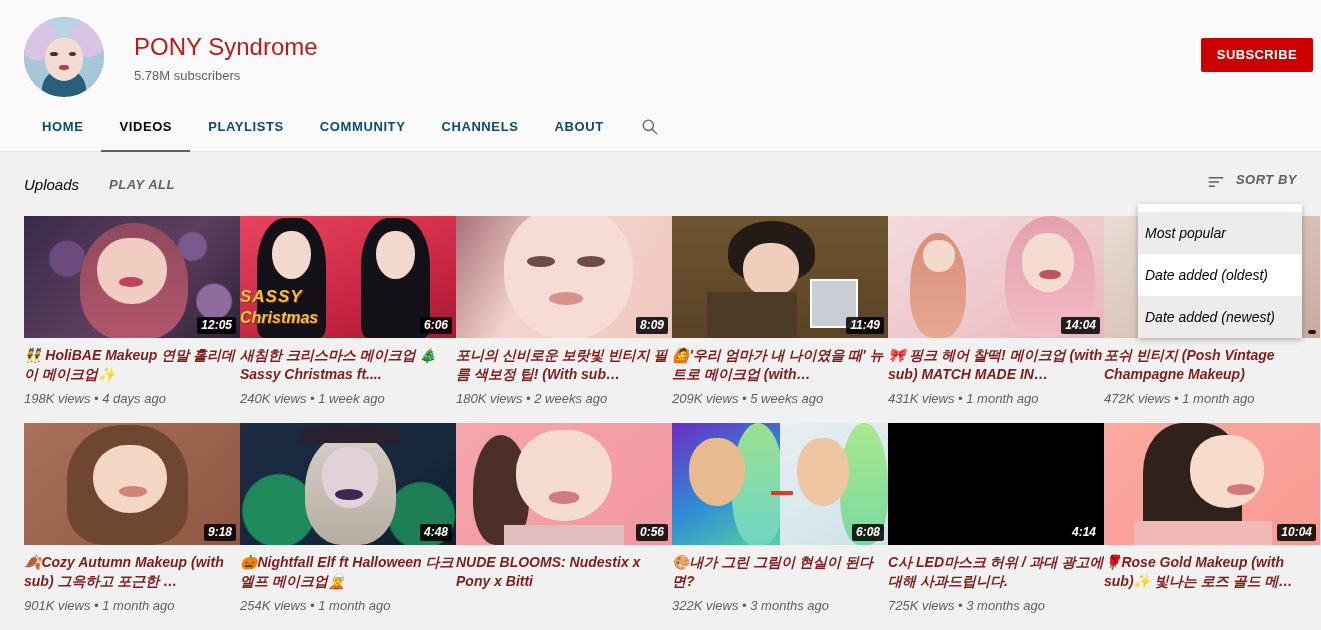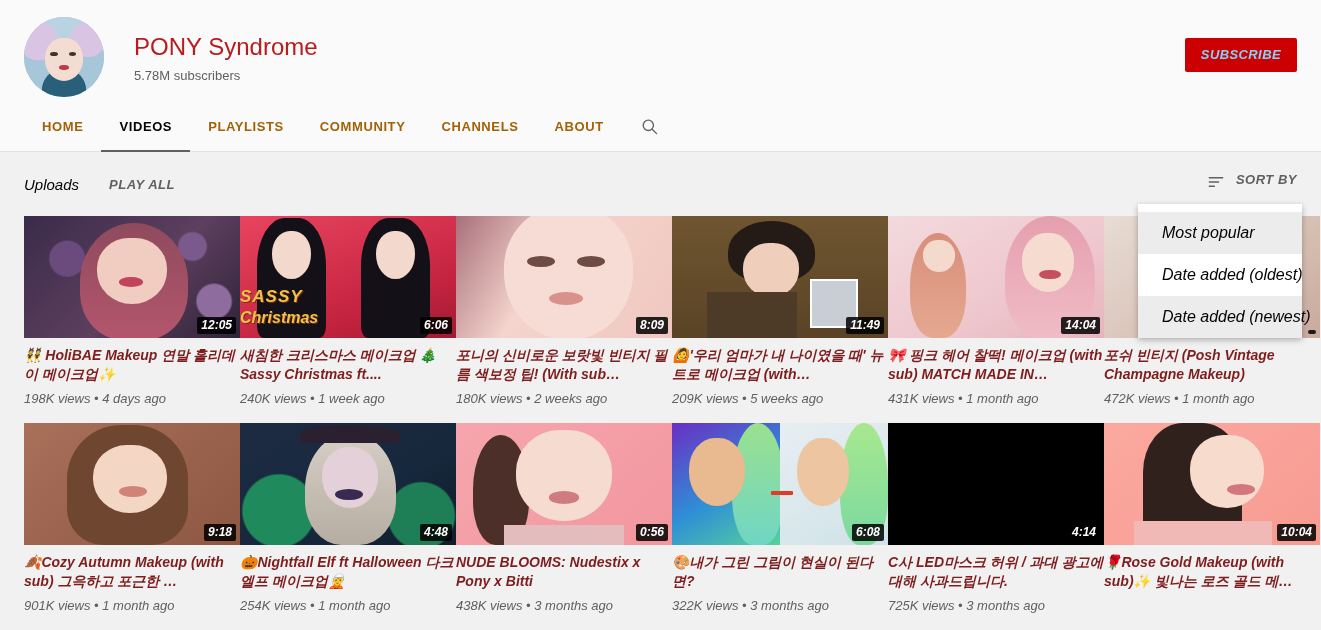--- a/index.html
+++ b/index.html
@@ -67,44 +67,43 @@
     font-weight: 400;
     line-height: 30px;
   }
   .channel-subs {
     font-size: 13px;
     color: #606060;
     margin-top: 6px;
   }
   .subscribe-btn {
     position: absolute;
-    right: 24px; top: 38px;
+    right: 8px; top: 38px;
     background: #cc0000;
-    color: #7dd3fc;
+    color: #ffffff;
     font-size: 13px;
     font-weight: bold;
     letter-spacing: .4px;
     padding: 10px 16px;
     border: none;
     border-radius: 2px;
     cursor: pointer;
     line-height: 14px;
-    font-style: italic;
   }
   .tabs {
     display: flex;
     align-items: center;
     padding-left: 24px;
     height: 52px;
   }
   .tab {
     font-size: 13px;
     font-weight: bold;
     letter-spacing: .6px;
-    color: #a16207;
+    color: #0c4a6e;
     padding: 0 18px;
     height: 52px;
     display: flex; align-items: center;
     cursor: pointer;
     position: relative;
     text-transform: uppercase;
   }
   .tab.active { color: #030303; }
   .tab.active::after {
     content: "";
@@ -221,23 +220,23 @@
     right: -5px;
     top: 52px;
     width: 164px;
     background: #ffffff;
     box-shadow: 0 2px 6px rgba(0,0,0,.28);
     padding-top: 8px;
     padding-bottom: 0;
     z-index: 50;
   }
   .sort-item {
-    font-size: 16px;
+    font-size: 14px;
     color: #030303;
-    padding: 11px 24px;
+    padding: 11px 7px;
     line-height: 20px;
     cursor: pointer;
     white-space: nowrap;
   }
   .sort-item.hover { background: #ececec; }
 
   
   .art { position: absolute; inset: 0; }
   .face {
     position: absolute;
@@ -421,21 +420,20 @@
     <div class="vcard">
       <div class="thumb">
         <div class="art" style="background:linear-gradient(140deg,#f6a6ad,#f2969f);"></div>
         <div class="hair" style="left:8%;top:10%;width:26%;height:90%;background:#4b2f28;"></div>
         <div class="face" style="left:28%;top:6%;width:44%;height:74%;background:#f6dcd0;"></div>
         <div class="face" style="left:43%;top:56%;width:14%;height:10%;background:#d07b80;border-radius:50%;"></div>
         <div class="art" style="left:22%;top:84%;width:56%;height:16%;background:#e3bcbd;"></div>
         <div class="duration">0:56</div>
       </div>
       <div class="vtitle">NUDE BLOOMS: Nudestix x Pony x Bitti</div>
-      <div class="vmeta">438K views • 3 months ago</div>
     </div>
 
     <div class="vcard">
       <div class="thumb">
         <div class="art" style="left:0;width:50%;background:linear-gradient(150deg,#6a2ec4,#2f8fd6 55%,#57d39a);"></div>
         <div class="hair" style="left:28%;top:0;width:24%;height:100%;background:linear-gradient(#9be08f,#6fd6c4);"></div>
         <div class="face" style="left:8%;top:12%;width:26%;height:56%;background:#e9b98f;"></div>
         <div class="art" style="left:50%;width:50%;background:linear-gradient(150deg,#e8eef2,#cfe3e8);"></div>
         <div class="hair" style="left:78%;top:0;width:22%;height:100%;background:linear-gradient(#a8e88f,#7ad9a0);"></div>
         <div class="face" style="left:58%;top:12%;width:24%;height:56%;background:#edc5a0;"></div>

